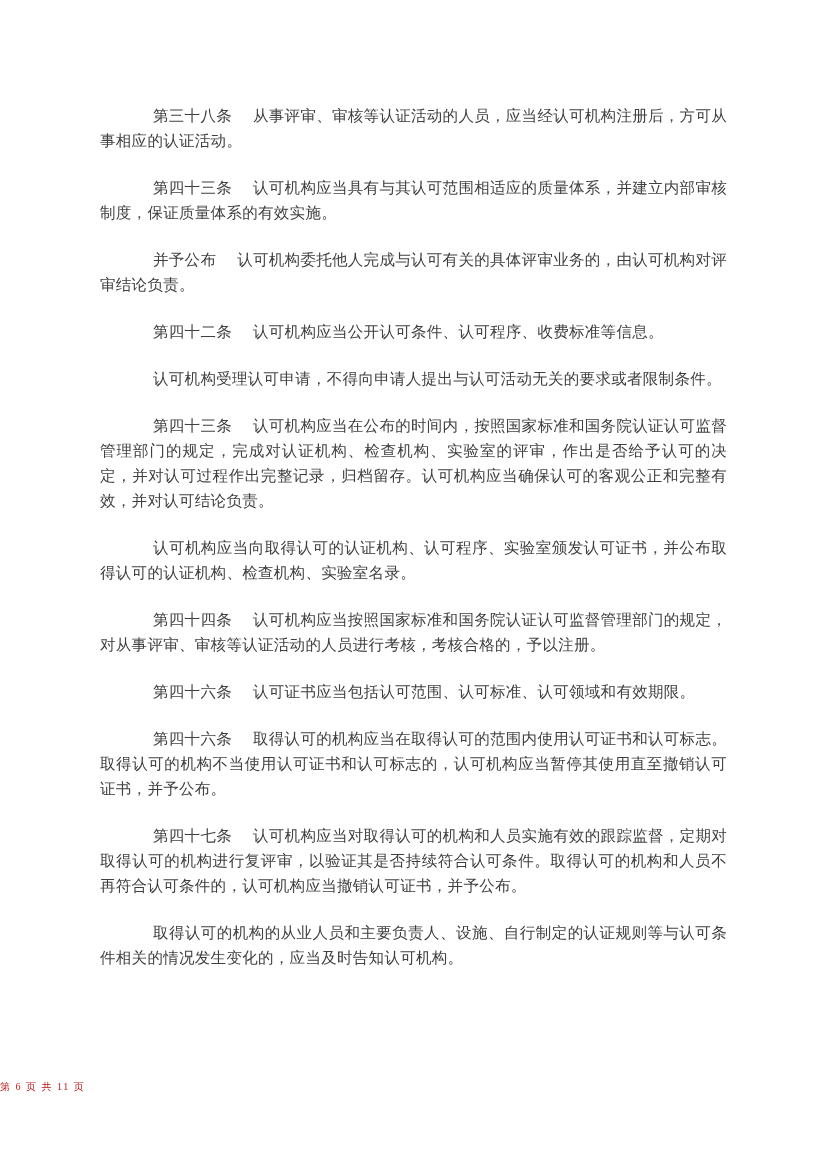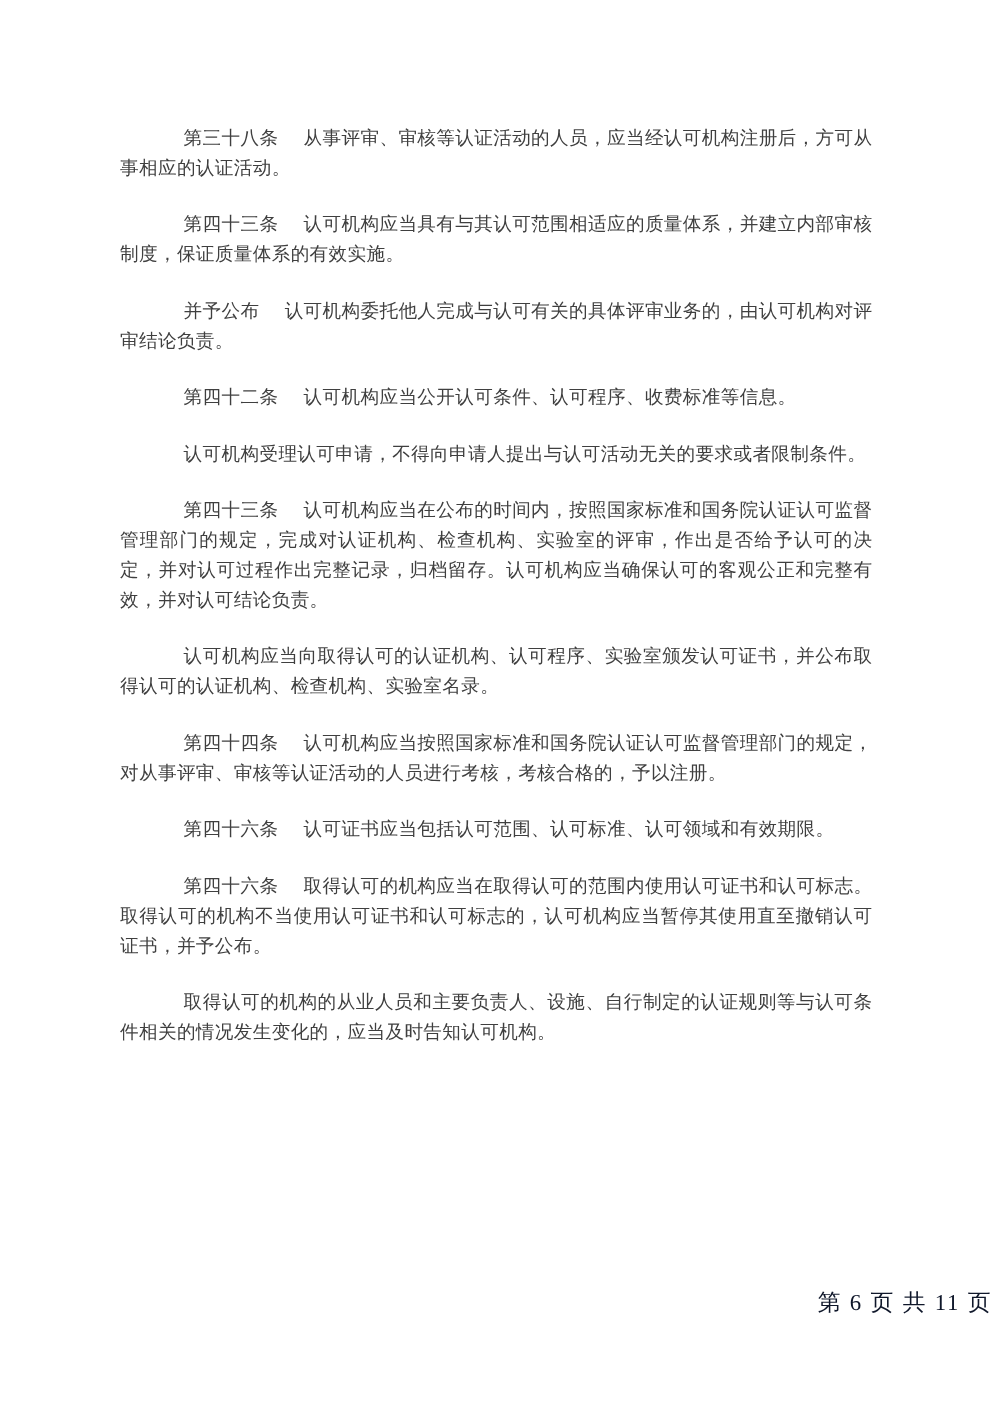--- a/index.html
+++ b/index.html
@@ -31,24 +31,24 @@
   }
   .art-num:empty {
     display: none;
     margin: 0;
   }
   .footer {
     position: absolute;
     top: 1078px;
     left: 0;
     width: 827px;
-    text-align: right;
-    font-size: 19px;
+    text-align: left;
+    font-size: 10px;
     line-height: 18px;
-    color: #0f172a;
+    color: #b91c1c;
     letter-spacing: 1.5px;
   }
 </style>
 </head>
 <body>
 
 <div class="page">
 
   <p class="para"><span class="art-num">第三十八条</span><span>从事评审、审核等认证活动的人员，应当经认可机构注册后，方可从事相应的认证活动。</span></p>
 
@@ -64,18 +64,19 @@
   <p class="para"><span class="art-num">第四十三条</span><span>认可机构应当在公布的时间内，按照国家标准和国务院认证认可监督管理部门的规定，完成对认证机构、检查机构、实验室的评审，作出是否给予认可的决定，并对认可过程作出完整记录，归档留存。认可机构应当确保认可的客观公正和完整有效，并对认可结论负责。</span></p>
 
   <p class="para"><span>认可机构应当向取得认可的认证机构、认可程序、实验室颁发认可证书，并公布取得认可的认证机构、检查机构、实验室名录。</span></p>
 
   <p class="para"><span class="art-num">第四十四条</span><span>认可机构应当按照国家标准和国务院认证认可监督管理部门的规定，对从事评审、审核等认证活动的人员进行考核，考核合格的，予以注册。</span></p>
 
   <p class="para"><span class="art-num">第四十六条</span><span>认可证书应当包括认可范围、认可标准、认可领域和有效期限。</span></p>
 
   <p class="para"><span class="art-num">第四十六条</span><span>取得认可的机构应当在取得认可的范围内使用认可证书和认可标志。取得认可的机构不当使用认可证书和认可标志的，认可机构应当暂停其使用直至撤销认可证书，并予公布。</span></p>
 
+  <p class="para"><span class="art-num">第四十七条</span><span>认可机构应当对取得认可的机构和人员实施有效的跟踪监督，定期对取得认可的机构进行复评审，以验证其是否持续符合认可条件。取得认可的机构和人员不再符合认可条件的，认可机构应当撤销认可证书，并予公布。</span></p>
 
   <p class="para"><span>取得认可的机构的从业人员和主要负责人、设施、自行制定的认证规则等与认可条件相关的情况发生变化的，应当及时告知认可机构。</span></p>
 
   <div class="footer"><span>第 6 页 共 11 页</span></div>
 
 </div>
 
 </body></html>

